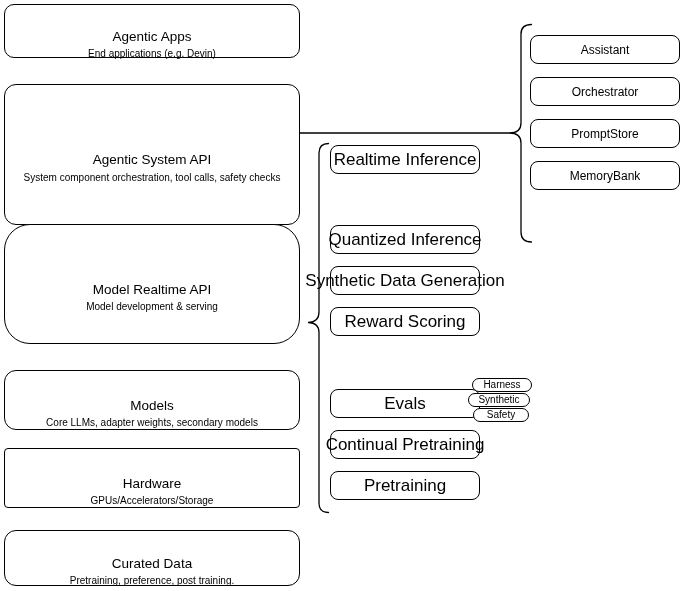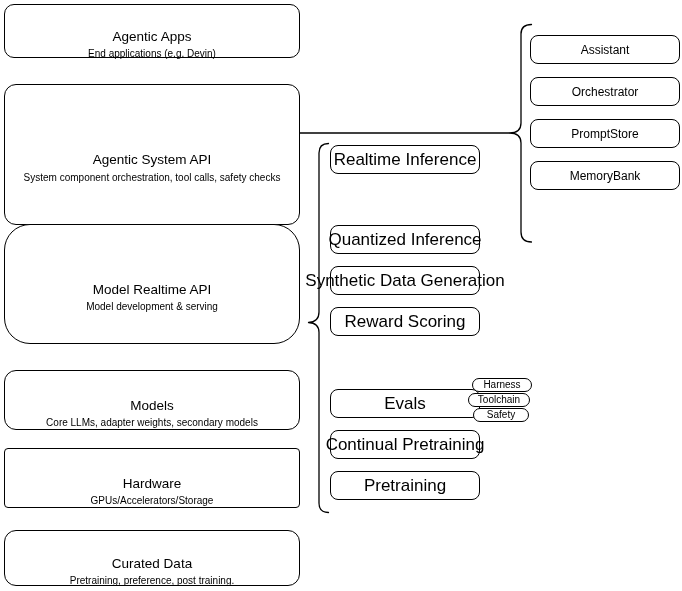--- a/index.html
+++ b/index.html
@@ -141,21 +141,21 @@
     <span>Continual Pretraining</span>
   </div>
   <div class="node mid" style="top:471px">
     <span>Pretraining</span>
   </div>
 
   <div class="pill" style="left:472px;top:378px;width:60px;height:14px">
     <span>Harness</span>
   </div>
   <div class="pill" style="left:468px;top:393px;width:62px;height:14px">
-    <span>Toolchain</span>
+    <span>Synthetic</span>
   </div>
   <div class="pill" style="left:473px;top:408px;width:56px;height:14px">
     <span>Safety</span>
   </div>
 
   <div class="node right" style="top:35px">
     <span>Assistant</span>
   </div>
   <div class="node right" style="top:77px">
     <span>Orchestrator</span>

